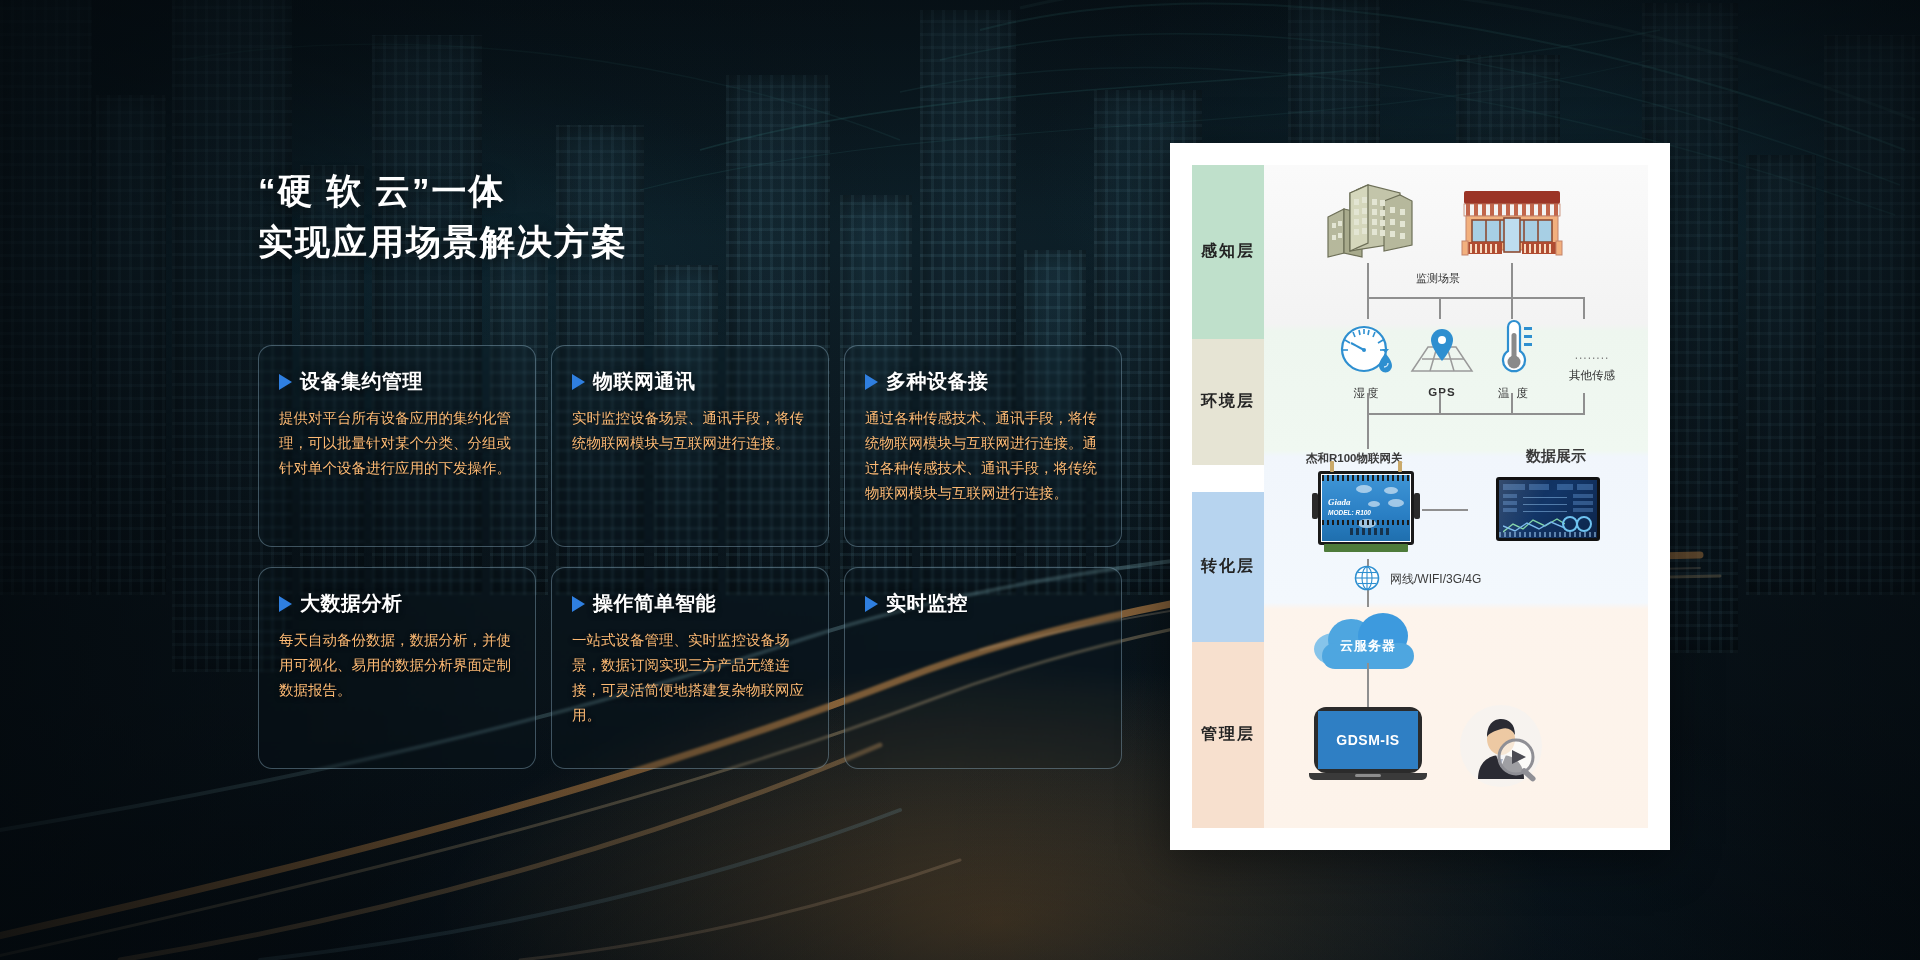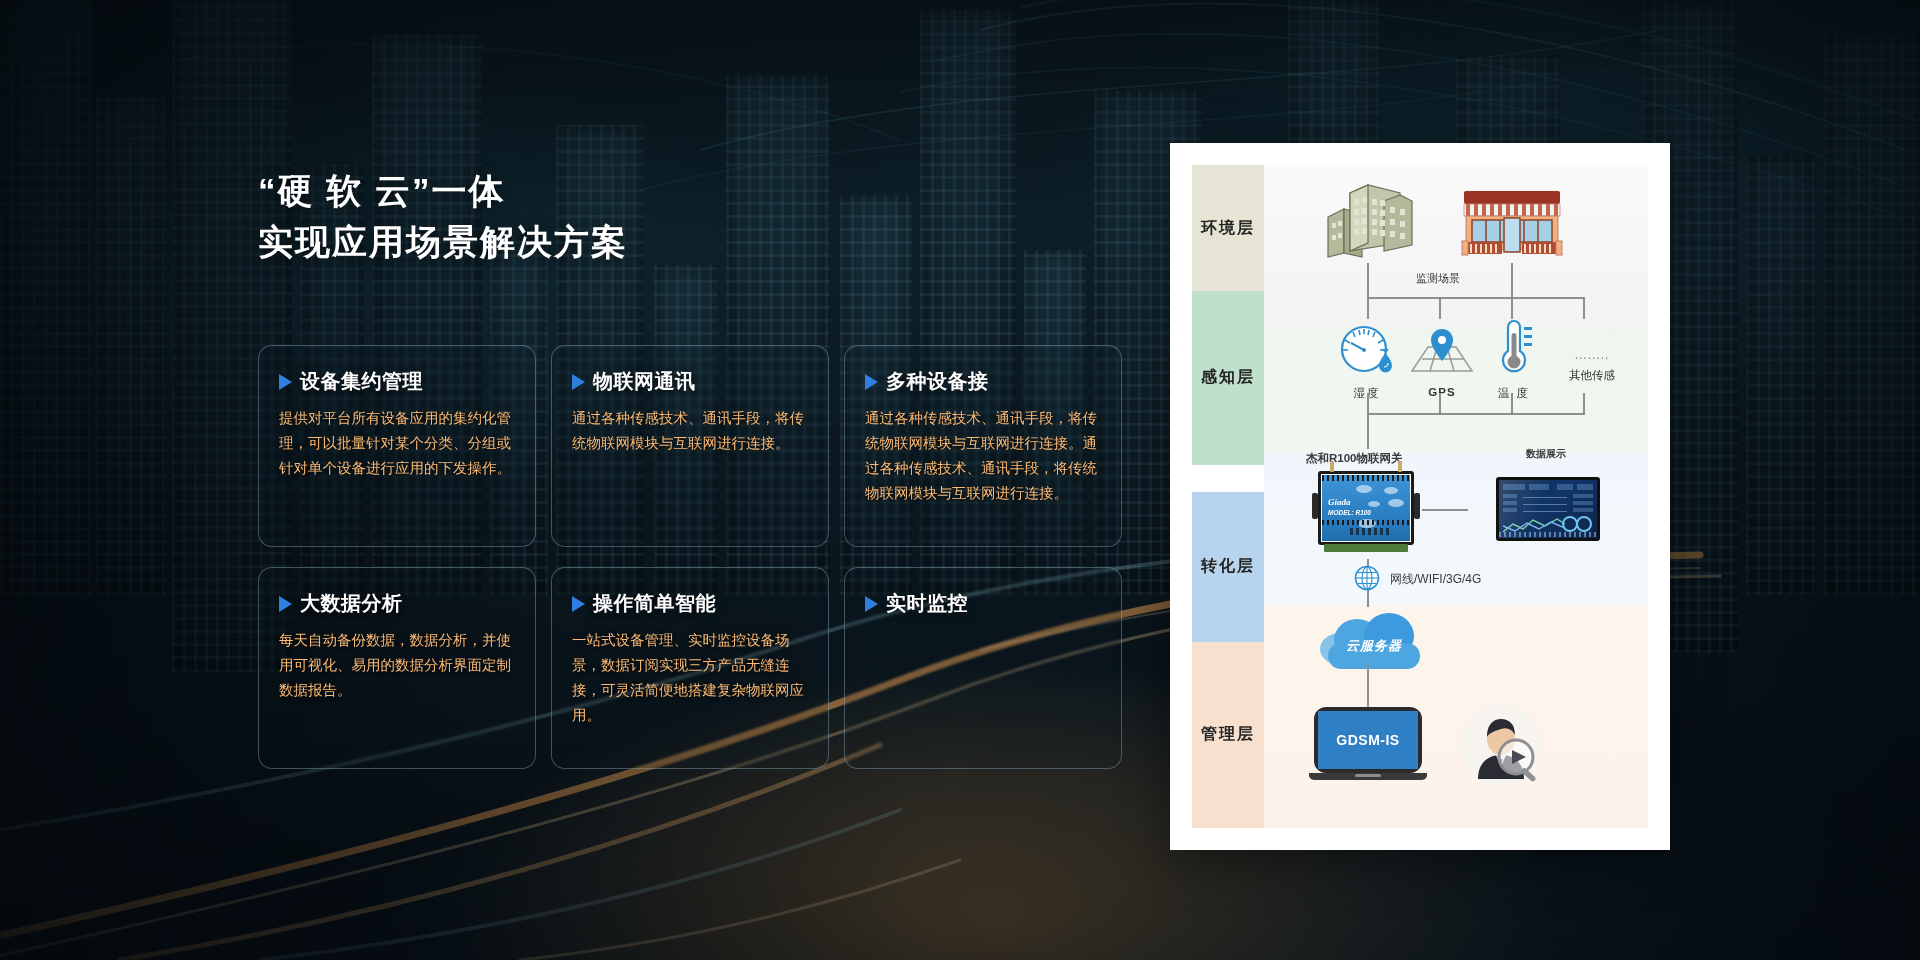--- a/index.html
+++ b/index.html
@@ -274,21 +274,21 @@
       <span class="card-title">设备集约管理</span>
     </div>
     <div class="card-body">提供对平台所有设备应用的集约化管理，可以批量针对某个分类、分组或针对单个设备进行应用的下发操作。</div>
   </div>
 
   <div class="card">
     <div class="card-head">
       <span class="tri"></span>
       <span class="card-title">物联网通讯</span>
     </div>
-    <div class="card-body">通过各种传感技术、通讯手段，将传统物联网模块与互联网进行连接。</div>
+    <div class="card-body">实时监控设备场景、通讯手段，将传统物联网模块与互联网进行连接。</div>
   </div>
 
   <div class="card">
     <div class="card-head">
       <span class="tri"></span>
       <span class="card-title">多种设备接</span>
     </div>
     <div class="card-body">通过各种传感技术、通讯手段，将传统物联网模块与互联网进行连接。通过各种传感技术、通讯手段，将传统物联网模块与互联网进行连接。</div>
   </div>
 
@@ -314,25 +314,25 @@
       <span class="card-title">实时监控</span>
     </div>
   </div>
 
 </div>
 
 <div id="panel">
   <div id="panel-inner">
 
     <div id="layers">
+      <div class="layer" style="height:176px; background:#bfe0cb;">
+        <span>感知层</span>
+      </div>
       <div class="layer" style="height:128px; background:#e6e4d4;">
         <span>环境层</span>
-      </div>
-      <div class="layer" style="height:176px; background:#bfe0cb;">
-        <span>感知层</span>
       </div>
       <div class="layer" style="height:152px; background:#b7d4ef;margin-top:27px;">
         <span>转化层</span>
       </div>
       <div class="layer" style="height:189px; background:#f7e0ce;align-items:center;">
         <span>管理层</span>
       </div>
     </div>
 
     <div id="stage">
@@ -507,21 +507,21 @@
           <div class="brand">Giada</div>
           <div class="model">MODEL: R100</div>
           <div style="position:absolute;left:0;right:0;bottom:16px;height:5px;background:repeating-linear-gradient(90deg,#1a1a1a 0 2px,transparent 2px 5px);"></div>
           <div style="position:absolute;left:28px;bottom:6px;width:42px;height:7px;background:repeating-linear-gradient(90deg,#16324c 0 3px,transparent 3px 6px);"></div>
         </div>
         <div style="position:absolute;left:-6px;top:22px;width:6px;height:26px;background:#2a2a2a;border-radius:2px;"></div>
         <div style="position:absolute;right:-6px;top:22px;width:6px;height:26px;background:#2a2a2a;border-radius:2px;"></div>
         <div style="position:absolute;left:6px;bottom:-7px;width:84px;height:8px;background:#4e7b3a;border-radius:1px;"></div>
       </div>
 
-      <div class="lbl lbl-b" style="left:262px; top:282px; font-size:10px;">数据展示</div>
+      <div class="lbl lbl-b" style="left:262px; top:282px; font-size:15px;">数据展示</div>
 
       <div class="line hline" style="left:158px; top:344px; width:46px;"></div>
 
       <div id="monitor" style="left:232px; top:312px;">
         <div id="mon-face">
           <div class="mbox" style="left:4px; top:4px; width:22px; height:6px;"></div>
           <div class="mbox" style="left:30px; top:4px; width:20px; height:6px;"></div>
           <div class="mbox" style="left:58px; top:4px; width:16px; height:6px;"></div>
           <div class="mbox" style="left:78px; top:4px; width:16px; height:6px;"></div>
           <div class="mbox" style="left:4px; top:14px; width:14px; height:4px;"></div>
@@ -554,21 +554,21 @@
         <g fill="none" stroke="#2e8fd0" stroke-width="1.1">
           <ellipse cx="13" cy="13" rx="5" ry="11"></ellipse>
           <line x1="2" y1="13" x2="24" y2="13"></line>
           <line x1="4" y1="7.5" x2="22" y2="7.5"></line>
           <line x1="4" y1="18.5" x2="22" y2="18.5"></line>
           <line x1="13" y1="1.5" x2="13" y2="24.5"></line>
         </g>
       </svg>
       <div class="lbl" style="left:126px; top:406px; font-size:12px;">网线/WIFI/3G/4G</div>
 
-      <div id="cloud" style="left:56px; top:446px;font-style:italic;">
+      <div id="cloud" style="left:50px; top:446px;">
         <div class="cl" style="left:0px;  top:22px; width:40px; height:32px; background:#86c4ea;"></div>
         <div class="cl" style="left:14px; top:8px;  width:46px; height:42px; background:#4ea6e0;"></div>
         <div class="cl" style="left:44px; top:2px;  width:50px; height:46px; background:#3d9ade;"></div>
         <div class="cl" style="left:8px;  top:32px; width:92px; height:26px; background:#4ea6e0; border-radius:14px;"></div>
         <div class="ctxt">云服务器</div>
       </div>
 
       <div class="line vline" style="left:103px; top:498px; height:48px;"></div>
 
       <div id="laptop" style="left:45px; top:542px;">

